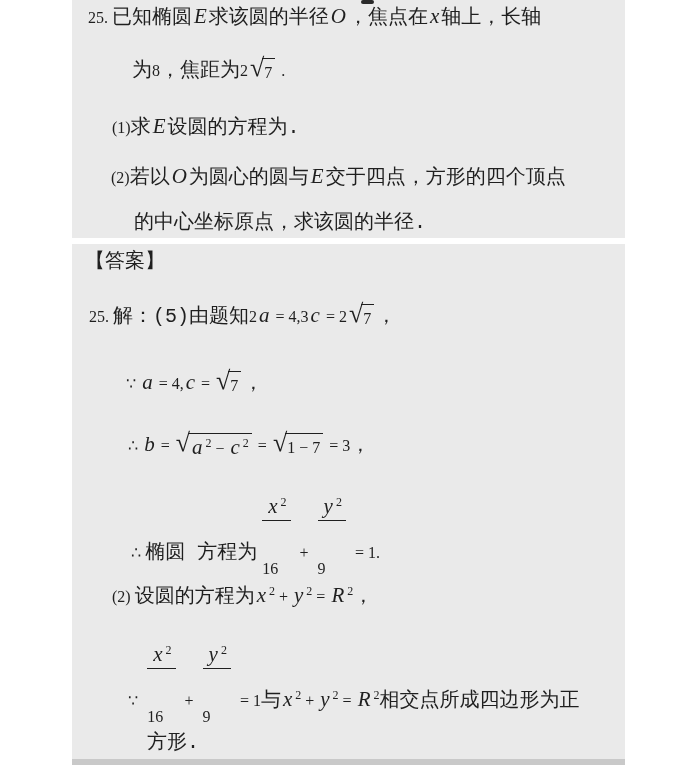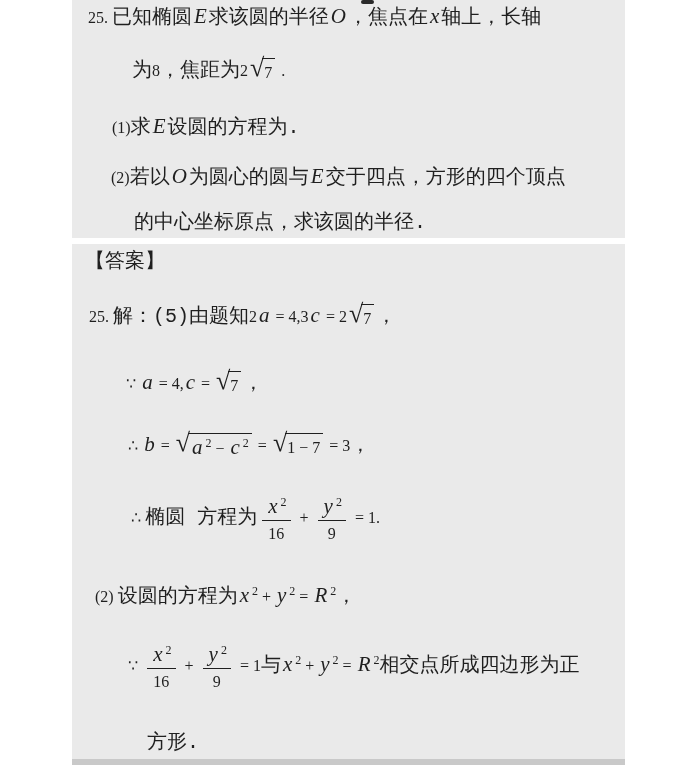--- a/index.html
+++ b/index.html
@@ -25,25 +25,25 @@
   .seg-m{font-family:"Liberation Serif","DejaVu Serif",serif;font-size:16px;}
   .seg-i{font-family:"Liberation Serif","DejaVu Serif",serif;font-style:italic;font-size:21px;margin:0 2px;}
   .seg-sup{
     font-family:"Liberation Serif","DejaVu Serif",serif;
     font-size:12px;vertical-align:0.55em;line-height:0;margin-left:1px;
   }
   .sqrt{display:inline-flex;align-items:flex-start;margin:0 2px;}
   .sqrt-rad{font-size:26px;line-height:1;margin-top:-3px;font-style:normal;}
   .sqrt-body{border-top:1.6px solid currentColor;padding:1px 3px 0 2px;margin-left:-2px;line-height:1.15;}
   .frac{
-    display:inline-block;text-align:center;vertical-align:-0.85em;
+    display:inline-block;text-align:left;vertical-align:-0.85em;
     margin:0 5px;line-height:1.2;font-size:19px;
   }
   .frac-num{display:block;border-bottom:1.6px solid currentColor;padding:0 4px 1px;}
-  .frac-den{display:block;padding-top:1px;}
+  .frac-den{display:block;padding-top:1px;margin-top:35px;}
   .speck{position:absolute;background:#2a2a2a;border-radius:2px;}
   .bottom-strip{position:absolute;background:var(--strip);}
 </style>
 </head>
 <body>
 
 <div>
   <div class="panel" style="left: 72px; top: 0px; width: 553px; height: 238px;"></div>
   <div class="panel" style="left: 72px; top: 244px; width: 553px; height: 521px;">
     <div class="bottom-strip" style="left:0;right:0;bottom:0;height:6px;"></div>
@@ -70,17 +70,17 @@
           <span class="sqrt-body"><span class="seg-m">7</span></span>
         </span><span class="seg-t">，</span></div>
       <div class="line" style="left: 128px; top: 430px;"><span class="seg-m">∴ </span><span class="seg-i">b</span><span class="seg-m"> = </span><span class="sqrt">
           <span class="sqrt-rad">√</span>
           <span class="sqrt-body"><span class="seg-i">a</span><span class="seg-sup">2</span><span class="seg-m"> − </span><span class="seg-i">c</span><span class="seg-sup">2</span></span>
         </span><span class="seg-m"> = </span><span class="sqrt">
           <span class="sqrt-rad">√</span>
           <span class="sqrt-body"><span class="seg-m">1 − 7</span></span>
         </span><span class="seg-m"> = 3</span><span class="seg-t">，</span></div>
       <div class="line" style="left: 131px; top: 494px;"><span class="seg-m">∴ </span><span class="seg-t">椭圆 方程为</span><span class="frac"><span class="frac-num"><span class="seg-i">x</span><span class="seg-sup">2</span></span><span class="frac-den"><span class="seg-m">16</span></span></span><span class="seg-m"> + </span><span class="frac"><span class="frac-num"><span class="seg-i">y</span><span class="seg-sup">2</span></span><span class="frac-den"><span class="seg-m">9</span></span></span><span class="seg-m"> = 1.</span></div>
-      <div class="line" style="left: 95px; top: 581px; text-align: right;"><span class="seg-m">(2) </span><span class="seg-t">设圆的方程为</span><span class="seg-i">x</span><span class="seg-sup">2</span><span class="seg-m"> + </span><span class="seg-i">y</span><span class="seg-sup">2</span><span class="seg-m"> = </span><span class="seg-i">R</span><span class="seg-sup">2</span><span class="seg-t">，</span></div>
+      <div class="line" style="left: 112px; top: 581px; text-align: right;"><span class="seg-m">(2) </span><span class="seg-t">设圆的方程为</span><span class="seg-i">x</span><span class="seg-sup">2</span><span class="seg-m"> + </span><span class="seg-i">y</span><span class="seg-sup">2</span><span class="seg-m"> = </span><span class="seg-i">R</span><span class="seg-sup">2</span><span class="seg-t">，</span></div>
       <div class="line" style="left: 128px; top: 642px;"><span class="seg-m">∵ </span><span class="frac"><span class="frac-num"><span class="seg-i">x</span><span class="seg-sup">2</span></span><span class="frac-den"><span class="seg-m">16</span></span></span><span class="seg-m"> + </span><span class="frac"><span class="frac-num"><span class="seg-i">y</span><span class="seg-sup">2</span></span><span class="frac-den"><span class="seg-m">9</span></span></span><span class="seg-m"> = 1</span><span class="seg-t">与</span><span class="seg-i">x</span><span class="seg-sup">2</span><span class="seg-m"> + </span><span class="seg-i">y</span><span class="seg-sup">2</span><span class="seg-m"> = </span><span class="seg-i">R</span><span class="seg-sup">2</span><span class="seg-t">相交点所成四边形为正</span></div>
       <div class="line" style="left: 147px; top: 727px;"><span class="seg-t">方形.</span></div>
     </div>
 </div>
 
 </body></html>

